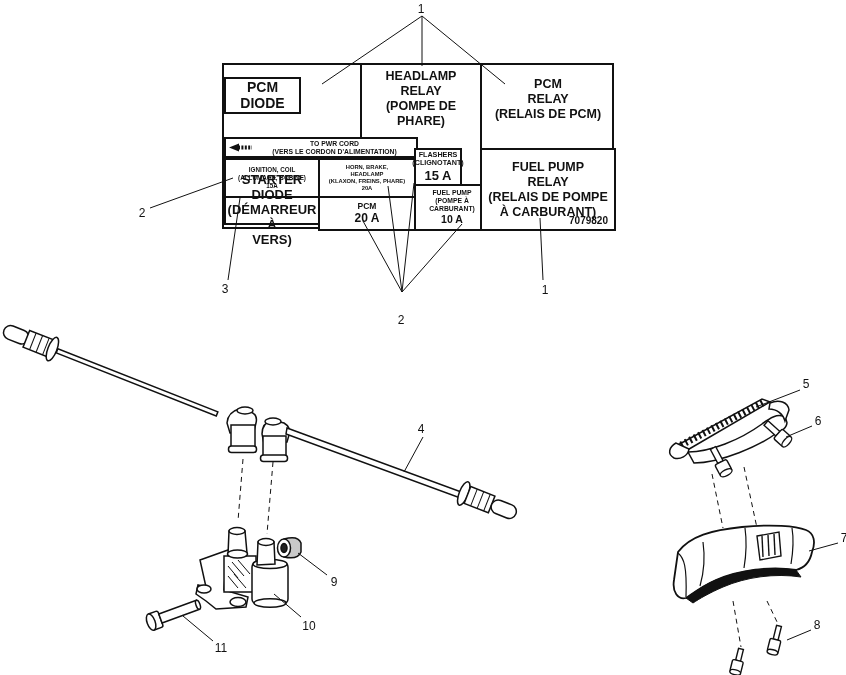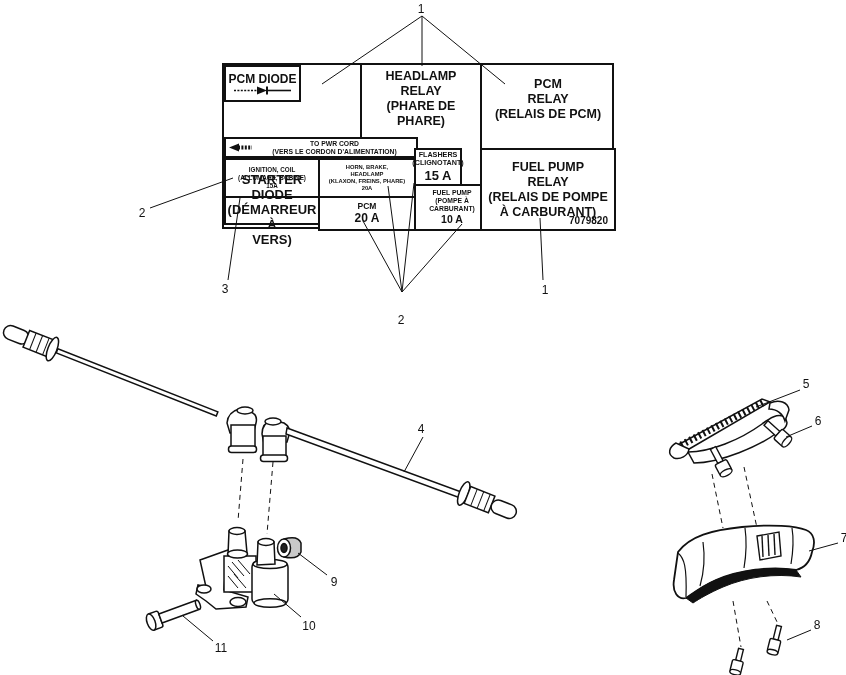--- a/index.html
+++ b/index.html
@@ -12,21 +12,21 @@
     border:2px solid #111;box-sizing:border-box;background:#fff;
   }
   .cell{position:absolute;border:2px solid #111;box-sizing:border-box;background:#fff;
     display:flex;flex-direction:column;align-items:center;justify-content:center;
     text-align:center;font-weight:bold;line-height:1.18;}
   .vdiv{position:absolute;width:2px;background:#111;}
   .hdr{position:absolute;display:flex;flex-direction:column;align-items:center;
     text-align:center;font-weight:bold;}
   .headlamp-hdr{left:136px;top:4px;width:122px;font-size:12.5px;line-height:1.2;}
   .pcm-hdr{left:258px;top:12px;width:132px;font-size:12.5px;line-height:1.2;}
-  .pcm-diode-box{left:0;top:0;width:77px;height:37px;font-size:12px;}
+  .pcm-diode-box{left:0;top:12px;width:77px;height:37px;font-size:14px;justify-content:flex-end;}
   .topwr-box{left:0;top:72px;width:194px;height:21px;flex-direction:row;font-size:6.8px;line-height:1.1;}
   .topwr-text{display:flex;flex-direction:column;align-items:center;flex:1;}
   .ignition{left:0;top:93px;width:96px;height:40px;font-size:6.3px;line-height:1.3;}
   .horn{left:94px;top:93px;width:98px;height:40px;font-size:5.8px;line-height:1.2;}
   .starter{left:0;top:131px;width:96px;height:29px;font-size:13px;line-height:1.15;}
   .pcm20{left:94px;top:131px;width:98px;height:35px;font-size:8.5px;}
   .pcm20 .amp{font-size:12px;text-align:right;}
   .flashers{left:190px;top:83px;width:48px;height:38px;font-size:7.2px;}
   .flashers .amp{font-size:13px;}
   .fp10{left:190px;top:119px;width:76px;height:47px;font-size:6.8px;line-height:1.2;}
@@ -39,21 +39,21 @@
 </head>
 <body>
 
 <div class="lbl-table">
   <div class="vdiv" style="left:136px;top:0;height:74px;"></div>
   <div class="vdiv" style="left:256px;top:0;height:85px;"></div>
 
   <div class="hdr headlamp-hdr">
     <div>HEADLAMP</div>
     <div>RELAY</div>
-    <div>(PHARE DE</div>
+    <div>(POMPE DE</div>
     <div>PHARE)</div>
   </div>
 
   <div class="hdr pcm-hdr">
     <div>PCM</div>
     <div>RELAY</div>
     <div>(RELAIS DE PCM)</div>
   </div>
 
   <div class="cell pcm-diode-box">

